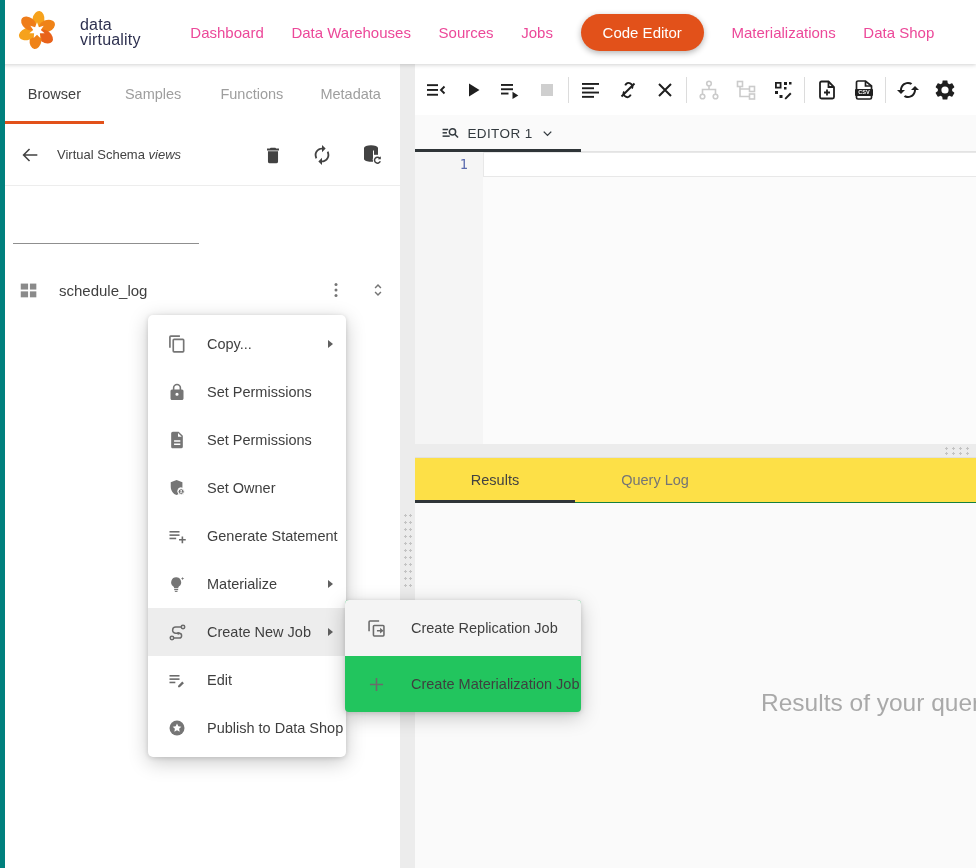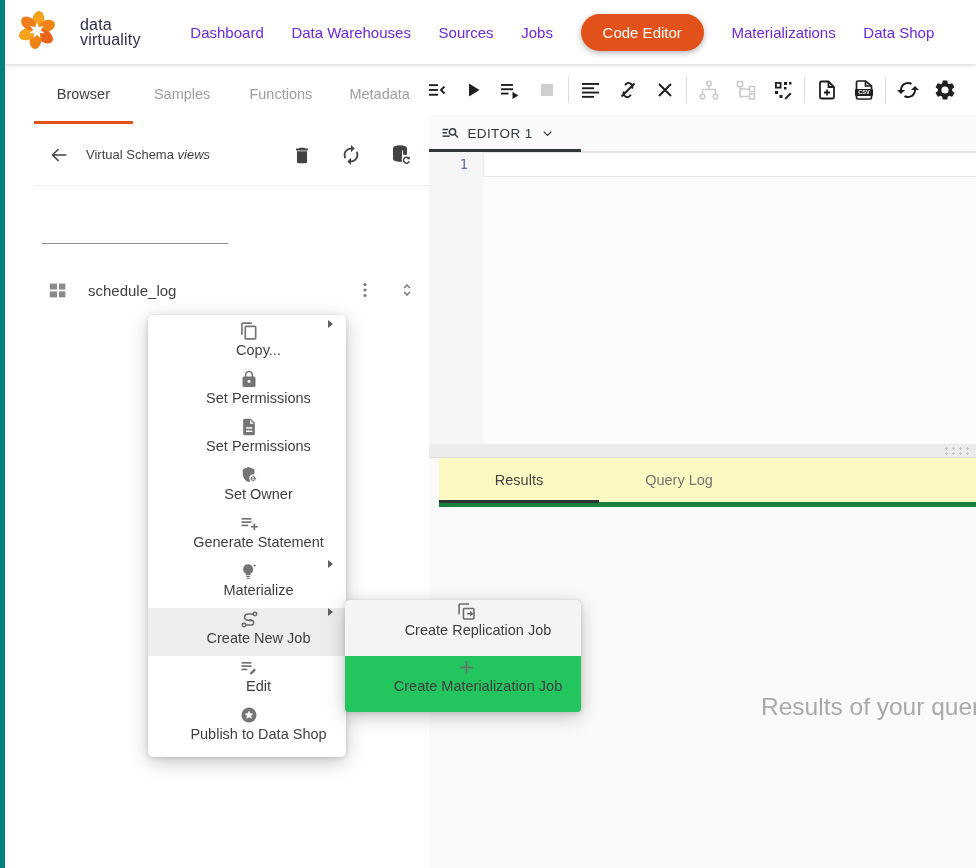--- a/index.html
+++ b/index.html
@@ -8,26 +8,26 @@
 
   
   .teal-strip{position:absolute;left:0;top:0;width:5px;height:868px;background:#00807d;z-index:90;}
 
   
   .topbar{position:absolute;left:0;top:0;width:976px;height:64px;background:#fff;z-index:80;
           box-shadow:0 1px 4px rgba(0,0,0,.18);display:flex;align-items:center;}
   .logo{display:flex;align-items:center;gap:22px;margin-left:16px;flex:0 0 auto;cursor:pointer;}
   .logo-text{color:#2e3150;font-size:16px;line-height:15px;letter-spacing:.2px;}
   .nav{flex:1;display:flex;align-items:center;justify-content:space-evenly;padding:0 14px 0 22px;}
-  .nav-item{color:#6d28d9;font-size:15px;white-space:nowrap;cursor:pointer;}
+  .nav-item{color:#ec4899;font-size:15px;white-space:nowrap;cursor:pointer;}
   .nav-item.active{background:#e2511a;color:#fff;padding:10px 22px;border-radius:22px;
                    box-shadow:0 2px 6px rgba(0,0,0,.3);}
 
   
-  .left-panel{position:absolute;left:5px;top:64px;width:395px;height:804px;background:#fff;z-index:10;margin-left:29px;}
+  .left-panel{position:absolute;left:5px;top:64px;width:395px;height:804px;background:#fff;z-index:10;}
   .side-tabs{display:flex;height:60px;}
   .side-tab{flex:1;display:flex;align-items:center;justify-content:center;font-size:14.5px;
             color:#9e9e9e;position:relative;cursor:pointer;}
   .side-tab.active{color:#424242;}
   .side-tab.active::after{content:"";position:absolute;left:0;right:0;bottom:0;height:3px;background:#e2511a;}
 
   .schema-header{height:61px;display:flex;align-items:center;border-bottom:1px solid #ededed;padding:0 12px 0 14px;}
   .schema-title{font-size:13px;color:#424242;margin-left:16px;flex:1;white-space:nowrap;}
   .schema-title .it{font-style:italic;}
   .hdr-icons{display:flex;align-items:center;gap:27px;margin-right:4px;}
@@ -37,21 +37,21 @@
               display:flex;align-items:flex-end;}
   .search-row input{border:none;outline:none;flex:1;margin-left:6px;font:14px "Liberation Sans",sans-serif;background:transparent;}
 
   .tree-row{margin-top:27px;height:38px;display:flex;align-items:center;padding:0 12px 0 13px;cursor:pointer;}
   .tree-label{margin-left:19px;font-size:15px;color:#3f3f3f;flex:1;}
   .tree-actions{display:flex;align-items:center;gap:22px;}
 
   
   .menu{position:absolute;left:148px;top:315px;width:198px;z-index:95;background:#fff;border-radius:5px;
         box-shadow:0 5px 20px rgba(0,0,0,.22),0 1px 5px rgba(0,0,0,.14);padding:5px 0;}
-  .menu-item{height:48px;display:flex;align-items:center;padding:0 14px 0 18px;position:relative;cursor:pointer;flex-direction:column;}
+  .menu-item{height:48px;display:flex;align-items:center;padding:0 14px 0 18px;position:relative;cursor:pointer;}
   .menu-item.hl{background:#ededed;}
   .mi{width:22px;height:22px;flex:0 0 22px;display:flex;align-items:center;justify-content:center;}
   .menu-item .lbl{margin-left:19px;font-size:14.5px;color:#3f3f3f;white-space:nowrap;}
   .caret{position:absolute;right:13px;width:0;height:0;border-left:5px solid #5f5f5f;
          border-top:4.5px solid transparent;border-bottom:4.5px solid transparent;}
 
   
   .submenu{position:absolute;left:345px;top:600px;width:236px;z-index:96;background:#22c55e;border-radius:4px;
            box-shadow:0 5px 20px rgba(0,0,0,.22),0 1px 5px rgba(0,0,0,.14);overflow:hidden;}
   .submenu .menu-item{height:56px;padding:0 14px 0 20px;}
@@ -78,21 +78,21 @@
   .editor-body{position:relative;height:292px;background:#fbfbfb;}
   .gutter{position:absolute;left:0;top:0;width:68px;height:100%;background:#f5f5f5;}
   .line-no{position:absolute;top:4px;right:15px;font:13.5px "DejaVu Sans Mono",monospace;color:#5b6bae;}
   .active-line{position:absolute;left:68px;top:0;right:0;height:23px;background:#fff;
                border:1px solid #e8e8e8;border-right:none;cursor:text;}
 
   .h-split{height:13px;background:#ececec;border-bottom:1px solid #e0e0e0;position:relative;}
   .h-grip{position:absolute;right:3px;top:2px;width:30px;height:9px;cursor:row-resize;
           background:radial-gradient(circle,#c3c3c3 1.3px,transparent 1.4px);background-size:7px 5px;}
 
-  .res-tabs{height:44px;display:flex;border-bottom:5px solid #15803d;background:#fef9c3;margin-left:24px;}
+  .res-tabs{height:44px;display:flex;border-bottom:1px solid #15803d;background:#fde047;}
   .res-tab{width:160px;display:flex;align-items:center;justify-content:center;font-size:14.5px;color:#757575;
            position:relative;cursor:pointer;}
   .res-tab.active{color:#424242;}
   .res-tab.active::after{content:"";position:absolute;left:0;right:0;bottom:-1px;height:3px;background:#2f3538;}
 
   .res-body{position:relative;height:368px;background:#fafafa;}
   .res-placeholder{position:absolute;left:346px;top:186px;font-size:24.5px;color:#a9a9a9;white-space:nowrap;}
 </style>
 </head>
 <body>

